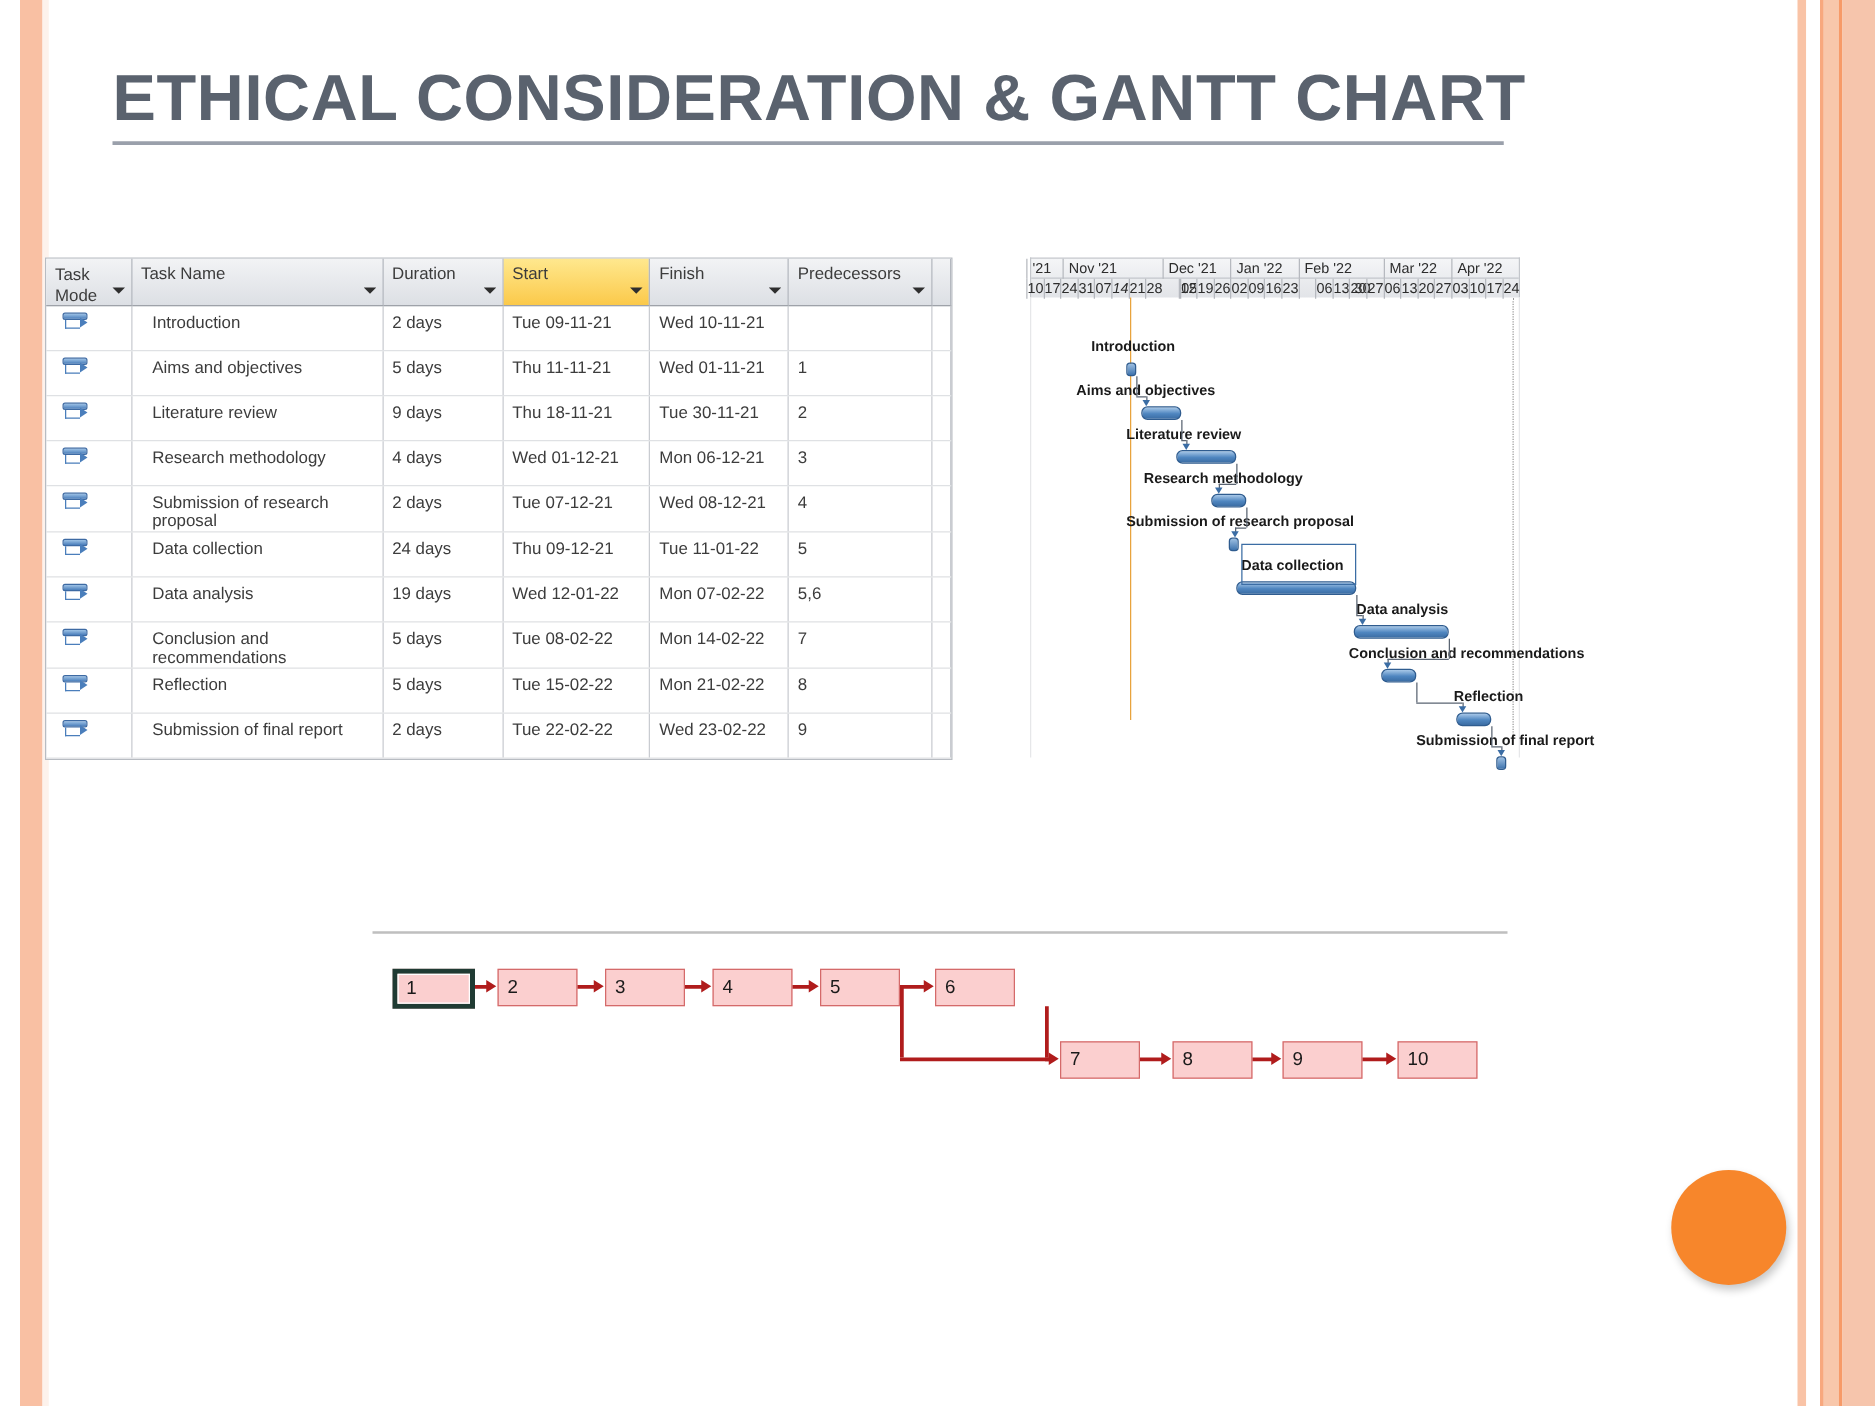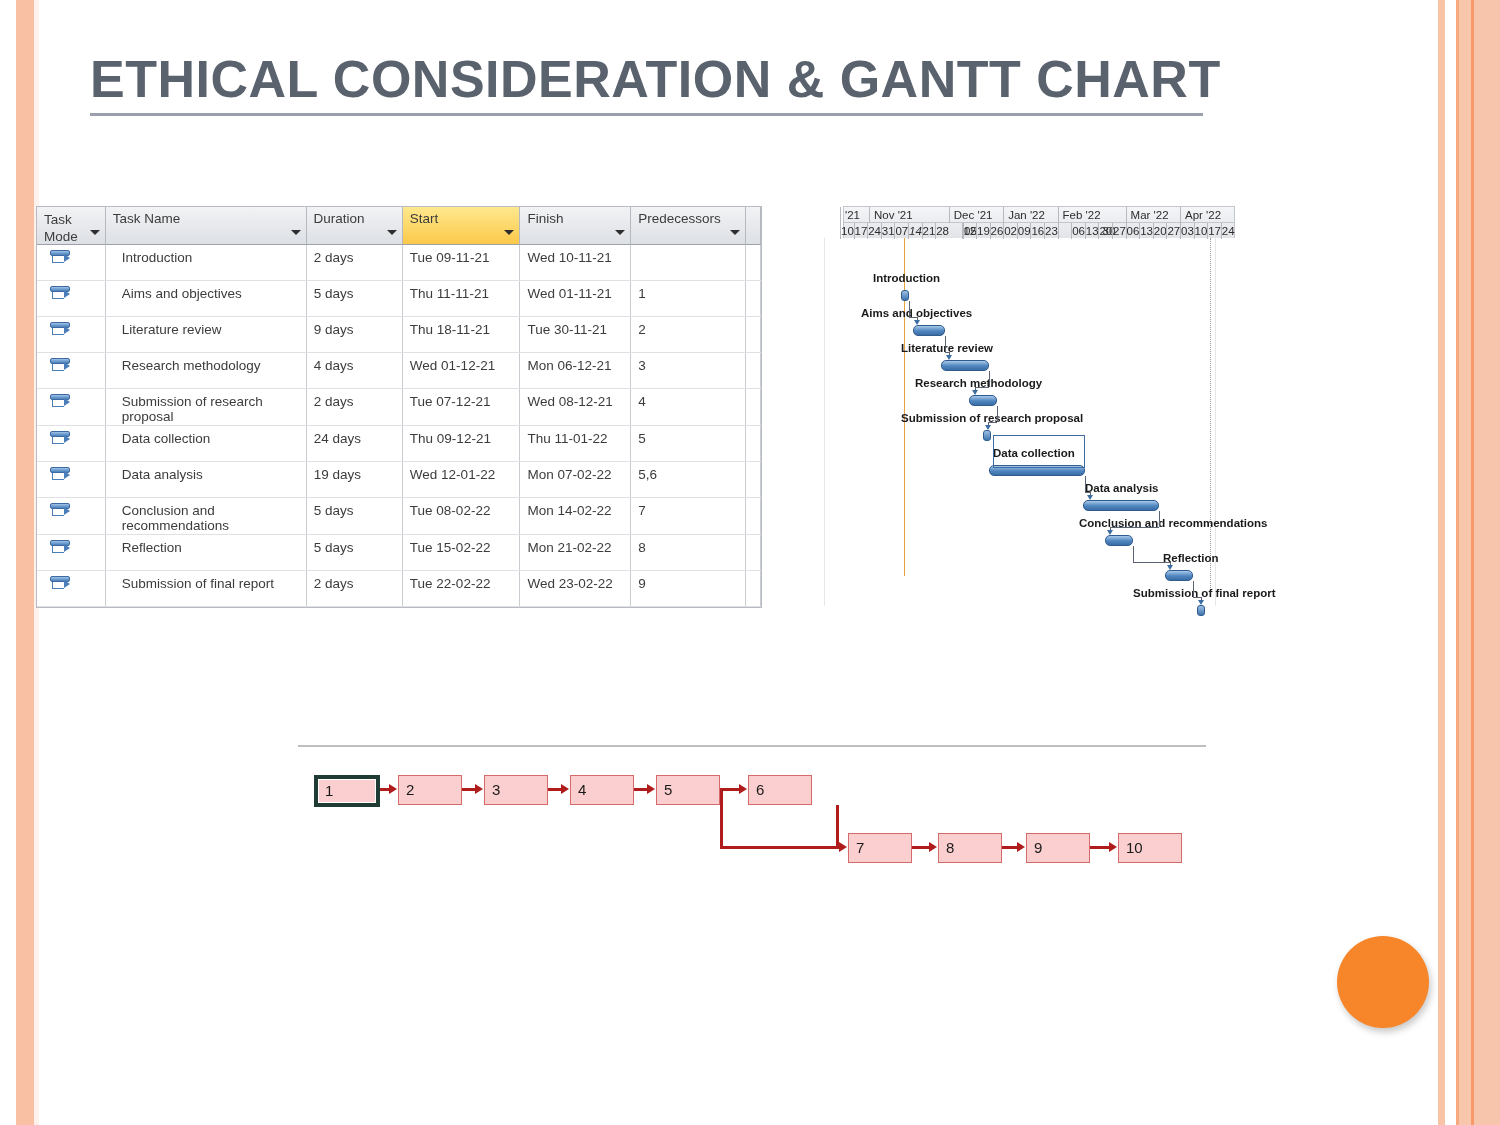--- a/index.html
+++ b/index.html
@@ -103,21 +103,21 @@
   .tname { padding-left:16px; }
 
   
   #gantt {
     position:absolute; left:824px; top:206px;
     width:392px; height:400px;
   }
   #gantt-head {
     position:absolute; left:0; top:0; width:392px; height:32px;
     background:linear-gradient(#f4f5f7,#e2e4e8);
-    border:1px solid #c3c6cb; border-bottom:none;margin-left:19px;
+    border:1px solid #c3c6cb; border-bottom:none;
   }
   .mrow { position:absolute; left:0; top:0; height:16px; width:100%;
           border-bottom:1px solid #c3c6cb; }
   .mlab { position:absolute; top:0; height:16px; font-size:11.5px;
           color:#2c2c2c; padding-left:4px; border-left:1px solid #b6b9bf;
           line-height:16px; white-space:nowrap; }
   .drow { position:absolute; left:0; top:16px; height:16px; width:100%; }
   .dlab { position:absolute; top:0; height:16px; width:24px;
           font-size:11.5px; color:#2c2c2c; text-align:center;
           line-height:16px; border-left:1px solid #b6b9bf; }
@@ -273,21 +273,21 @@
           <div class="pcell c-start">Tue 07-12-21</div>
           <div class="pcell c-finish">Wed 08-12-21</div>
           <div class="pcell c-pred">4</div>
           <div class="pcell c-extra"></div>
         </div>
         <div class="ptrow h1">
           <div class="pcell c-mode"><span class="taskmode-icon"><span class="tm-bar"></span><span class="tm-arrow"></span></span></div>
           <div class="pcell c-name tname">Data collection</div>
           <div class="pcell c-dur">24 days</div>
           <div class="pcell c-start">Thu 09-12-21</div>
-          <div class="pcell c-finish">Thu 11-01-22</div>
+          <div class="pcell c-finish">Tue 11-01-22</div>
           <div class="pcell c-pred">5</div>
           <div class="pcell c-extra"></div>
         </div>
         <div class="ptrow h1">
           <div class="pcell c-mode"><span class="taskmode-icon"><span class="tm-bar"></span><span class="tm-arrow"></span></span></div>
           <div class="pcell c-name tname">Data analysis</div>
           <div class="pcell c-dur">19 days</div>
           <div class="pcell c-start">Wed 12-01-22</div>
           <div class="pcell c-finish">Mon 07-02-22</div>
           <div class="pcell c-pred">5,6</div>

